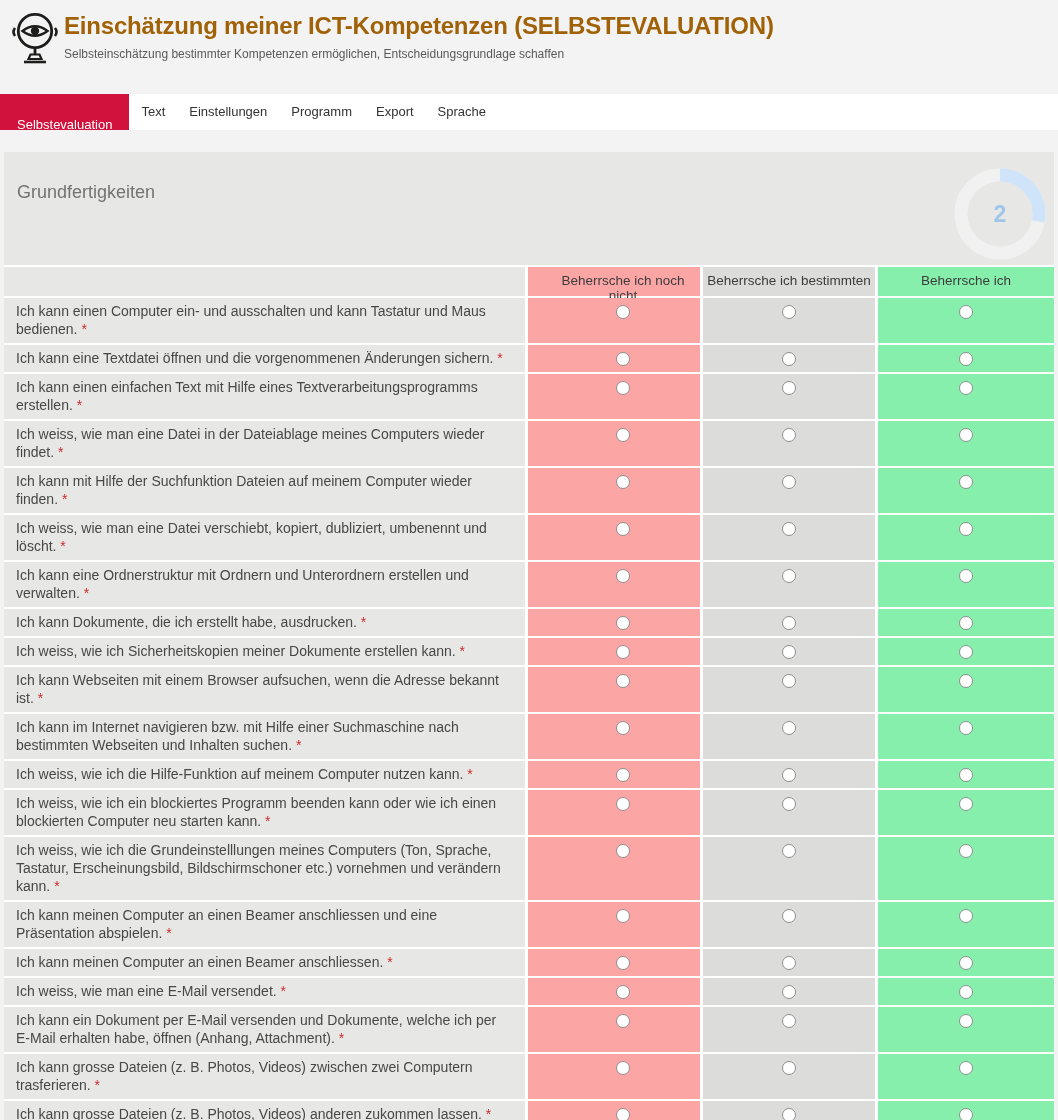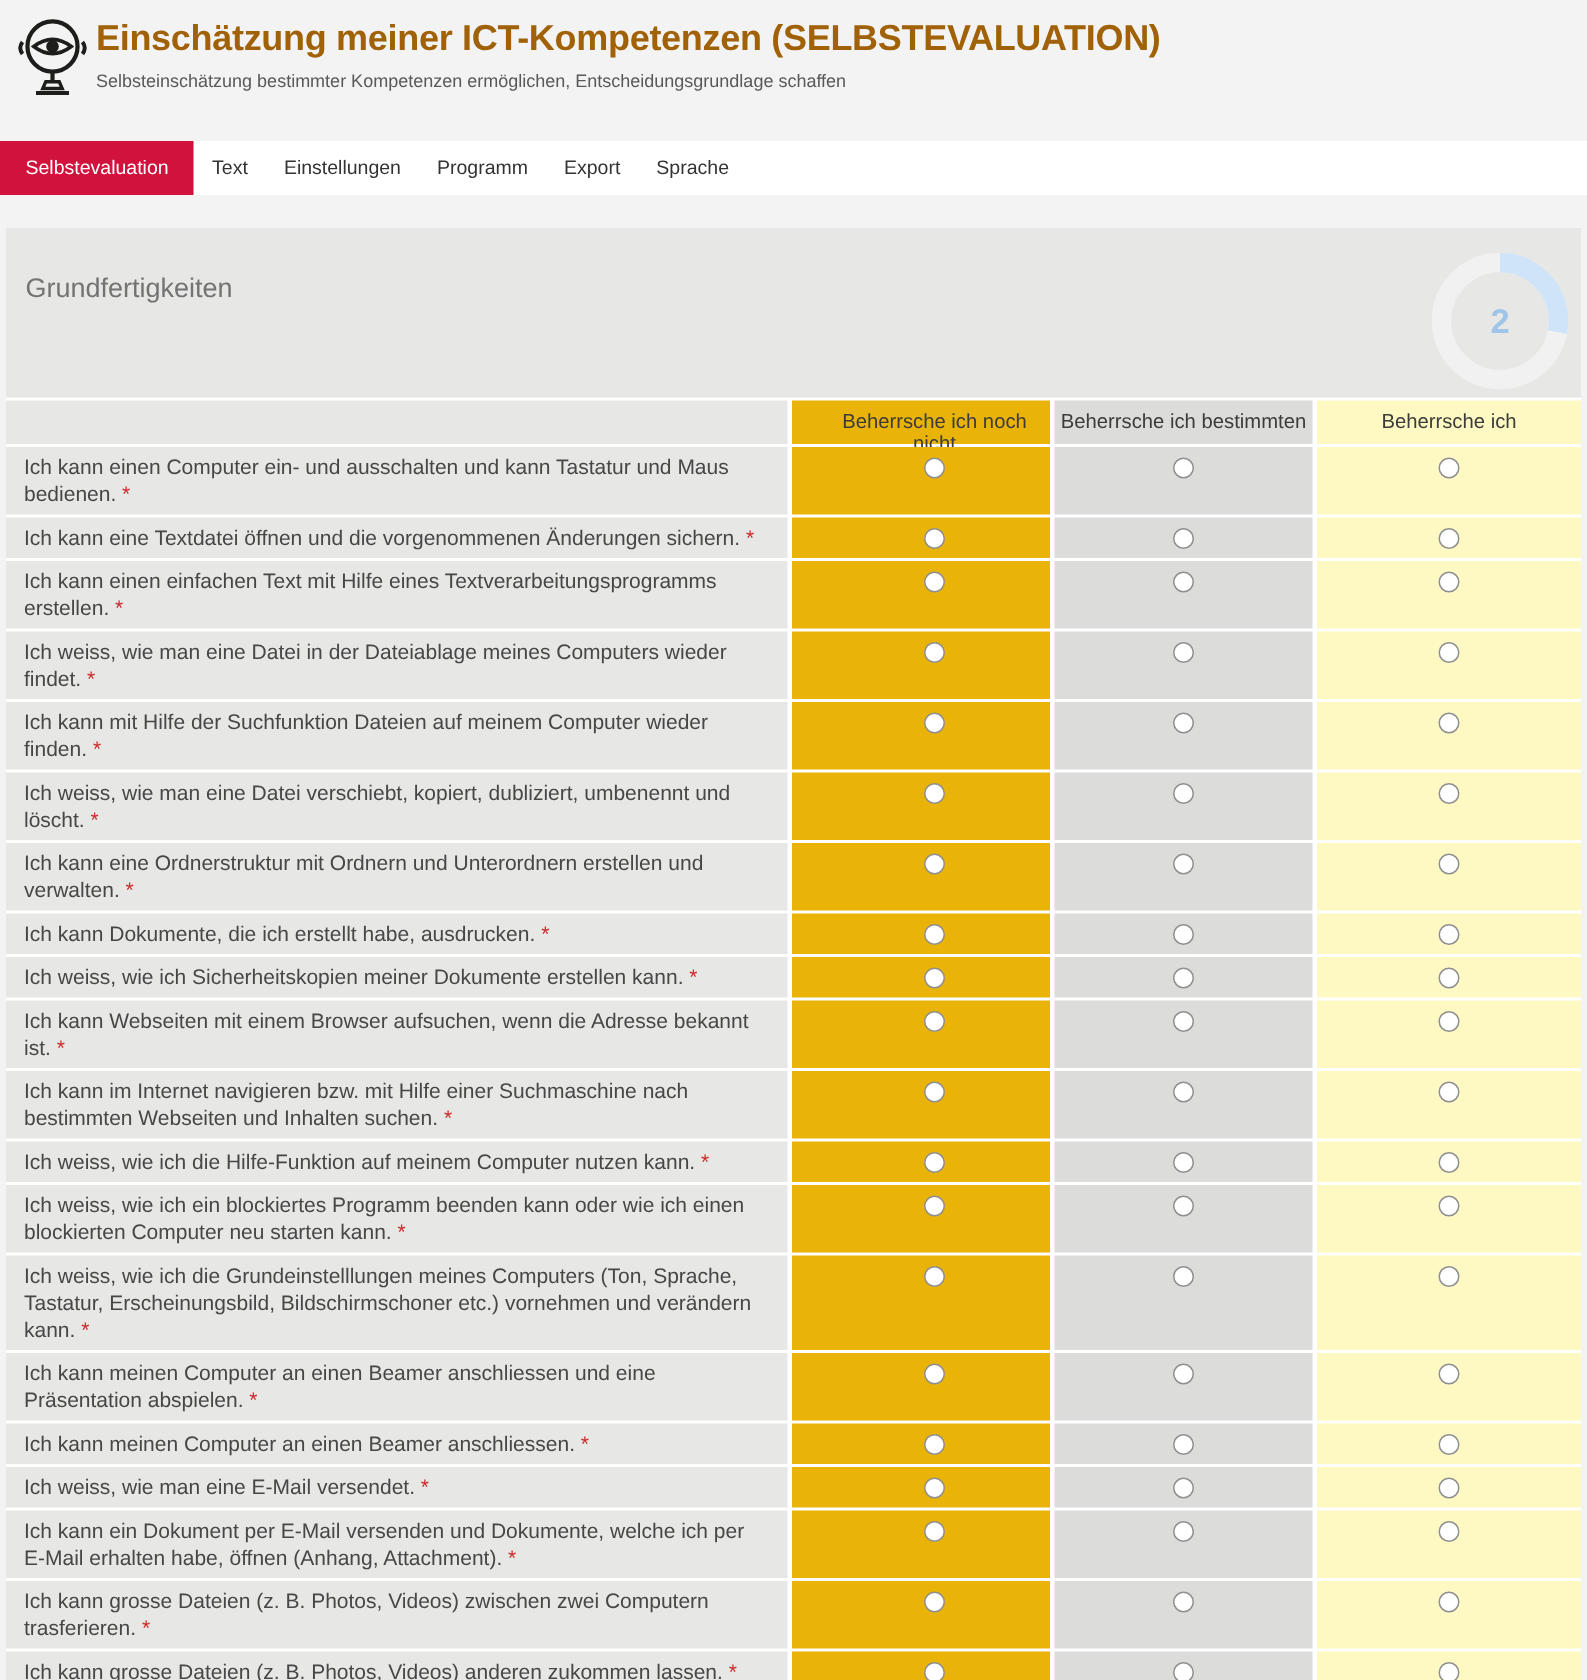--- a/index.html
+++ b/index.html
@@ -10,39 +10,39 @@
   
   .top-header { height:94px; display:flex; align-items:flex-start; padding:8px 0 0 10px; }
   .logo-box { width:50px; height:56px; flex:0 0 50px; margin-top:2px; }
   .head-texts { margin-left:4px; padding-top:4px; }
   .page-title { font-size:24px; font-weight:700; color:#a16207; letter-spacing:-0.2px; }
   .page-subtitle { font-size:12px; color:#595959; margin-top:7px; }
 
   
   .nav-bar { height:36px; background:#ffffff; display:flex; align-items:stretch; }
   .tab { font-size:13px; color:#333; line-height:36px; padding:0 12px; cursor:pointer; white-space:nowrap; }
-  .tab.active { background:#d0123c; color:#ffffff; padding:0 17px; }
+  .tab.active { background:#d0123c; color:#ffffff; padding:13px 17px; }
 
   
   .content { margin:22px 4px 0 4px; width:1050px; }
 
   .section-panel { background:#e7e7e6; height:113px; position:relative; }
   .section-title { font-size:18px; font-weight:400; color:#737373; padding:30px 0 0 13px; }
   .progress-wrap { position:absolute; top:16px; right:8px; width:92px; height:92px; }
   .progress-num { fill:#9fc6e8; font-family:"Liberation Sans",sans-serif; font-size:23px; font-weight:700; }
 
   
   .qtable { background:#ffffff; padding-top:2px; display:flex; flex-direction:column; gap:2px; }
   .row { display:grid; grid-template-columns:521px 172px 172px 1fr; gap:3px; }
   .cell { min-height:27px; }
   .h-cell { font-size:13.5px; color:#3c3c3c; text-align:center; padding:6px 0; height:29px; }
   .h-blank { background:#e7e7e6; }
-  .c1 { background:#eab308;padding-left:18px; }
+  .c1 { background:#fca5a5;padding-left:18px; }
   .c2 { background:#dcdcdb; }
-  .c3 { background:#fef9c3; }
+  .c3 { background:#86efac; }
   .q-cell { background:#e7e7e6; font-size:14px; color:#474747; line-height:18px; padding:4px 14px 5px 12px; }
   .req { color:#cc2b2b; }
   .a-cell { display:flex; justify-content:center; align-items:flex-start; padding-top:7px; }
   input[type="radio"] { -webkit-appearance:none; appearance:none; width:14px; height:14px; border:1px solid #8f8f8f; border-radius:50%; background:#ffffff; margin:0; cursor:pointer; }
 </style>
 </head>
 <body>
 
 <div class="page">
 

